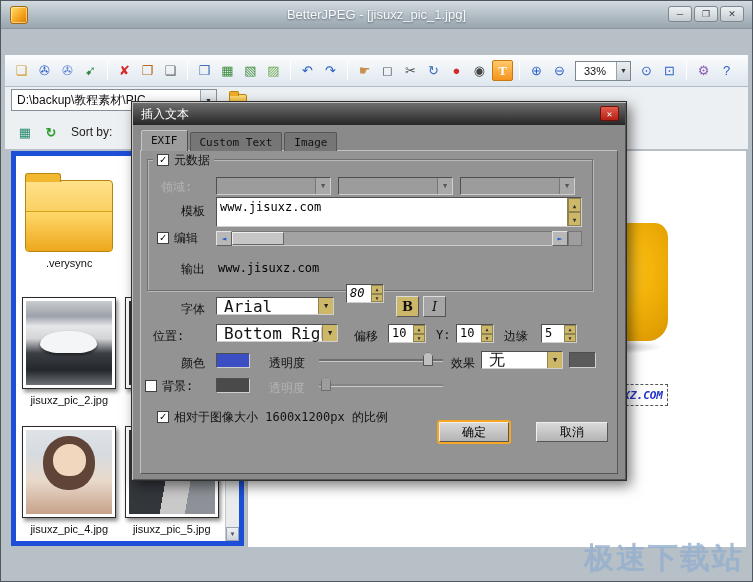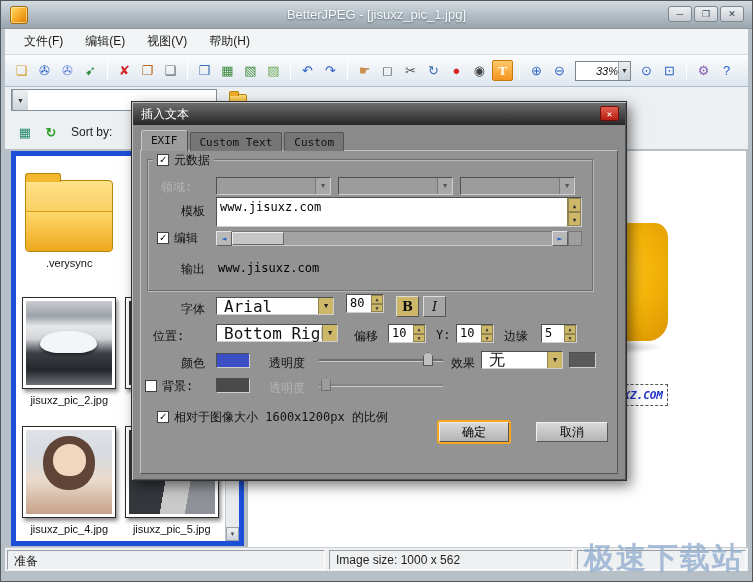--- a/index.html
+++ b/index.html
@@ -29,21 +29,21 @@
     background:linear-gradient(#fbfcfd,#dee7ef); border-bottom:1px solid #b3bcc4;
     display:flex; align-items:center; padding-left:6px; }
   .tb-wrap { display:flex; align-items:center; gap:2px; }
   .tb-btn { width:21px; height:21px; display:flex; align-items:center; justify-content:center;
     font-size:13px; border-radius:2px; }
   .tb-btn.active { background:linear-gradient(#ffc96b,#f5941e); border:1px solid #c87a10;
     font-weight:bold; font-family:"Liberation Serif", serif; }
   .tb-sep { width:1px; height:19px; background:#aab3bb; border-right:1px solid #fff; margin:0 4px; }
   .zoom-combo { width:56px; height:20px; background:#fff; border:1px solid #7c868e;
     display:flex; align-items:center; margin:0 3px; }
-  .zc-text { flex:1; font-size:11px; padding-left:20px; color:#111;font-style:italic; }
+  .zc-text { flex:1; font-size:11px; padding-left:8px; color:#111; }
   .zc-btn { width:14px; height:100%; background:linear-gradient(#eceff1,#c9d1d8); border-left:1px solid #9aa3ab;
     font-size:7px; display:flex; align-items:center; justify-content:center; color:#333; }
 
   
   .addr-row { position:absolute; left:4px; right:4px; top:86px; height:28px; background:#edf0f3; }
   .addr-combo { position:absolute; left:6px; top:2px; width:206px; height:22px; background:#fff;
     border:1px solid #85909a; display:flex; align-items:center; }
   .addr-text { flex:1; font-size:12px; padding-left:5px; color:#111; white-space:nowrap; overflow:hidden; }
   .addr-btn { width:16px; height:100%; background:linear-gradient(#eef1f3,#cdd5db); border-left:1px solid #9aa3ab;
     font-size:7px; display:flex; align-items:center; justify-content:center; color:#333; }
@@ -214,26 +214,20 @@
   <div class="titlebar">
     <span class="app-icon"></span>
     <span class="title-text">BetterJPEG - [jisuxz_pic_1.jpg]</span>
     <span class="win-controls">
       <span class="win-btn">─</span>
       <span class="win-btn">❐</span>
       <span class="win-btn">✕</span>
     </span>
   </div>
 
-  <div class="menubar">
-    <span class="menu-item">文件(F)</span>
-    <span class="menu-item">编辑(E)</span>
-    <span class="menu-item">视图(V)</span>
-    <span class="menu-item">帮助(H)</span>
-  </div>
 
   <div class="toolbar">
     <span class="tb-wrap">
         <span class="tb-btn" style="color: rgb(215, 155, 42);">❏</span>
         <span class="tb-btn" style="color: rgb(43, 95, 199);">✇</span>
         <span class="tb-btn" style="color: rgb(91, 127, 215);">✇</span>
         <span class="tb-btn" style="color: rgb(43, 138, 62);">➹</span>
         <span class="tb-sep"></span>
         <span class="tb-btn" style="color: rgb(214, 40, 40);">✘</span>
         <span class="tb-btn" style="color: rgb(181, 101, 29);">❐</span>
@@ -264,20 +258,21 @@
         <span class="tb-btn" style="color: rgb(43, 95, 199);">⊙</span>
         <span class="tb-btn" style="color: rgb(43, 95, 199);">⊡</span>
         <span class="tb-sep"></span>
         <span class="tb-btn" style="color: rgb(138, 95, 180);">⚙</span>
         <span class="tb-btn" style="color: rgb(43, 95, 199);">?</span>
       </span>
   </div>
 
   <div class="addr-row">
     <div class="addr-combo">
+      <span class="addr-text">D:\backup\教程素材\PIC</span>
       <span class="addr-btn">▼</span>
     </div>
     <span class="open-folder-btn">
       <span class="mini-folder"></span>
     </span>
   </div>
 
   <div class="sort-row">
     <span class="sm-btn teal">▦</span>
     <span class="sm-btn green">↻</span>
@@ -341,21 +336,21 @@
   </div>
 
   <div class="dialog">
     <div class="dlg-title">
       <span class="dlg-title-text">插入文本</span>
       <span class="dlg-close">✕</span>
     </div>
     <div class="dlg-tabs">
       <span class="tab active">EXIF</span>
       <span class="tab">Custom Text</span>
-      <span class="tab">Custom</span>
+      <span class="tab">Image</span>
     </div>
     <div class="dlg-page">
 
       <span class="groupbox"></span>
 
       <label class="chk-row" style="left:12px; top:1px;">
         <span class="checkbox checked"></span>
         <span>元数据</span>
       </label>
 
@@ -396,21 +391,21 @@
       </span>
 
       <span class="lbl ralign" style="left:40px; top:110px; width:32px;">输出</span>
       <span class="out-val" style="left:77px; top:110px;">www.jisuxz.com</span>
 
       <span class="lbl ralign" style="left:40px; top:150px; width:32px;">字体</span>
       <span class="combo" style="left:75px; top:146px; width:118px;">
         <span class="cb-text">Arial</span>
         <span class="cb-btn">▼</span>
       </span>
-      <span class="spin" style="left:205px; top:143px; width:38px;">
+      <span class="spin" style="left:205px; top:133px; width:38px;font-style:italic;">
         <span class="spin-val">80</span>
         <span class="spin-btns">
           <span>▲</span>
           <span>▼</span>
         </span>
       </span>
       <span class="tbtn bold-btn checked" style="left:255px; top:145px;">B</span>
       <span class="tbtn italic-btn" style="left:282px; top:145px;">I</span>
 
       <span class="lbl" style="left:12px; top:177px;">位置:</span>
@@ -473,20 +468,15 @@
         <span>相对于图像大小 1600x1200px 的比例</span>
       </label>
 
       <span class="okwrap">
         <button class="dlg-btn">确定</button>
       </span>
       <button class="dlg-btn cancel">取消</button>
     </div>
   </div>
 
-  <div class="statusbar">
-    <span class="sb-cell sb-c1">准备</span>
-    <span class="sb-cell sb-c2">Image size: 1000 x 562</span>
-    <span class="sb-cell sb-c3"></span>
-  </div>
 
   <div class="site-watermark">极速下载站</div>
 </div>
 
 </body></html>

